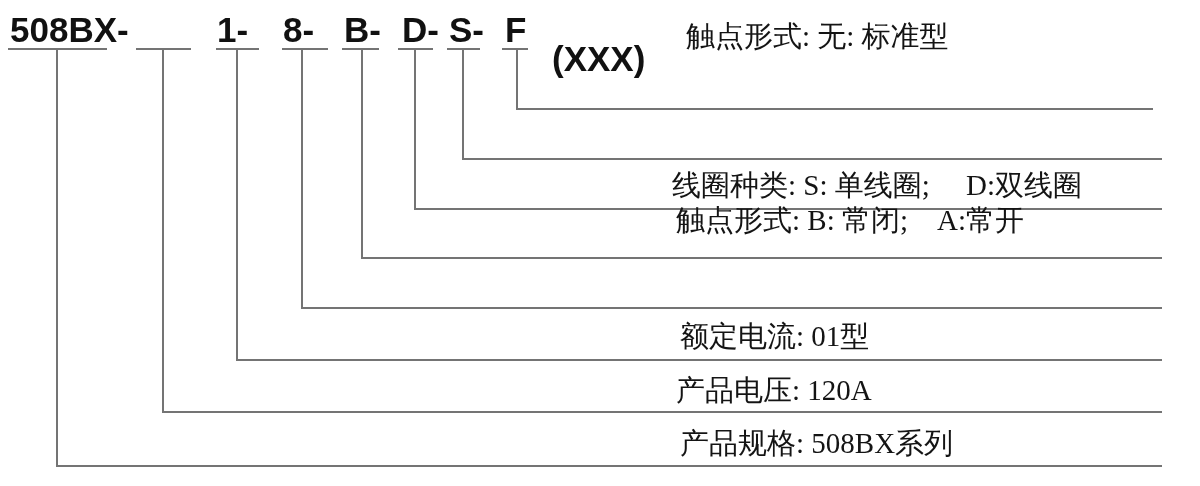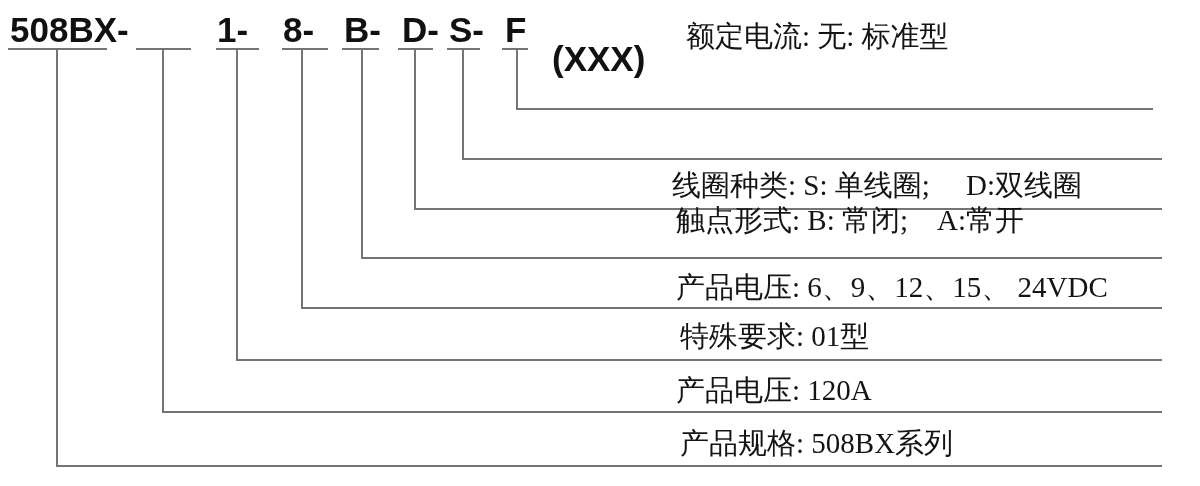--- a/index.html
+++ b/index.html
@@ -121,21 +121,20 @@
 
   <div class="hl r2"></div>
   <div class="hl r3"></div>
   <div class="hl r4"></div>
   <div class="hl r5"></div>
   <div class="hl r6"></div>
   <div class="hl r7"></div>
   <div class="hl r8"></div>
   <div class="hl r9"></div>
 
-  <div class="legend row1">额定电流: 无: 标准型</div>
+  <div class="legend row1">触点形式: 无: 标准型</div>
   <div class="legend row4">线圈种类: S: 单线圈;　 D:双线圈</div>
   <div class="legend row5">触点形式: B: 常闭;　A:常开</div>
-  <div class="legend row6">产品电压: 6、9、12、15、 24VDC</div>
-  <div class="legend row7">特殊要求: 01型</div>
+  <div class="legend row7">额定电流: 01型</div>
   <div class="legend row8">产品电压: 120A</div>
   <div class="legend row9">产品规格: 508BX系列</div>
 
 </div>
 
 </body></html>

